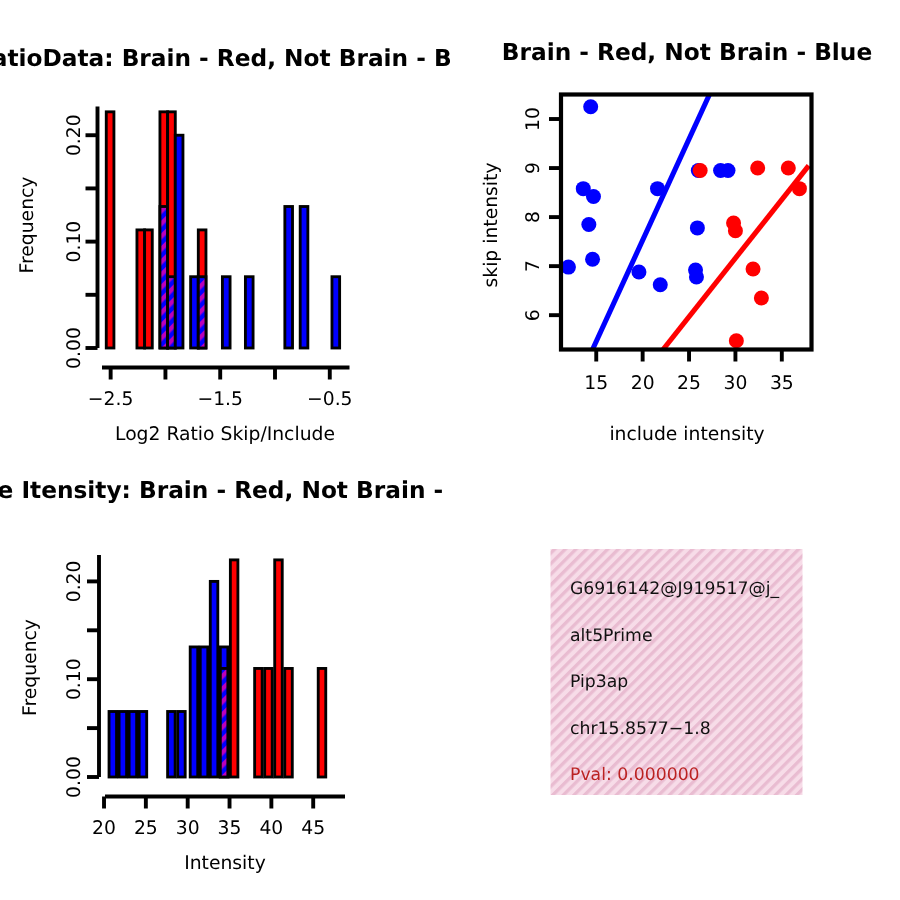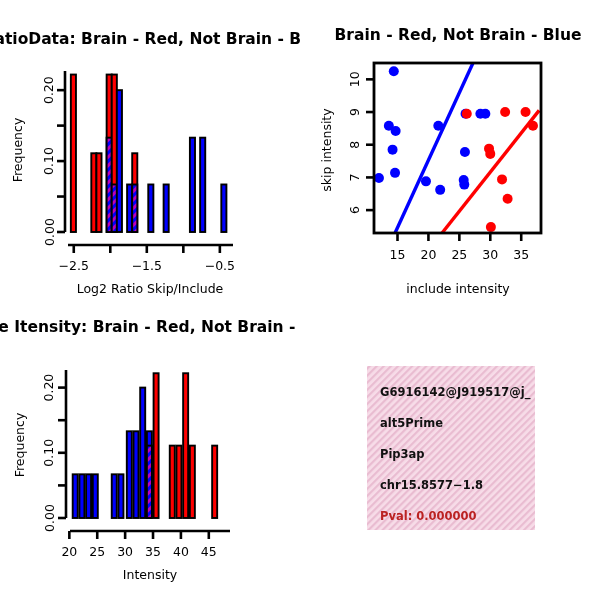--- a/index.html
+++ b/index.html
@@ -219,21 +219,21 @@
             <line x1="180.91156462585036" y1="231" x2="180.91156462585036" y2="239" stroke="#000" stroke-width="2.6"></line>
             <text x="180.91156462585036" y="256" text-anchor="middle" class="tick">40</text>
             <line x1="208.8027210884354" y1="231" x2="208.8027210884354" y2="239" stroke="#000" stroke-width="2.6"></line>
             <text x="208.8027210884354" y="256" text-anchor="middle" class="tick">45</text>
           </g>
       </g>
       <text class="axlab" x="150" y="279" text-anchor="middle">Intensity</text>
     </svg>
   </div>
 
-  <div class="panel" style="left:300px;top:300px;width:300px;height:300px;font-weight:bold;">
+  <div class="panel" style="left:300px;top:300px;width:300px;height:300px;">
     <svg width="300" height="300" viewBox="0 0 300 300">
       <defs>
         <pattern id="boxHatch" width="5" height="5" patternTransform="rotate(45)" patternUnits="userSpaceOnUse">
           <rect width="5" height="5" fill="#F7DCE8"></rect>
           <rect width="2.2" height="5" fill="#E9BCD1"></rect>
         </pattern>
       </defs>
       <rect x="67" y="66" width="168" height="164" fill="url(#boxHatch)"></rect>
       <g id="p4-lines">
           <text x="80" y="96" class="boxtext" fill="#111111">G6916142@J919517@j_</text>

